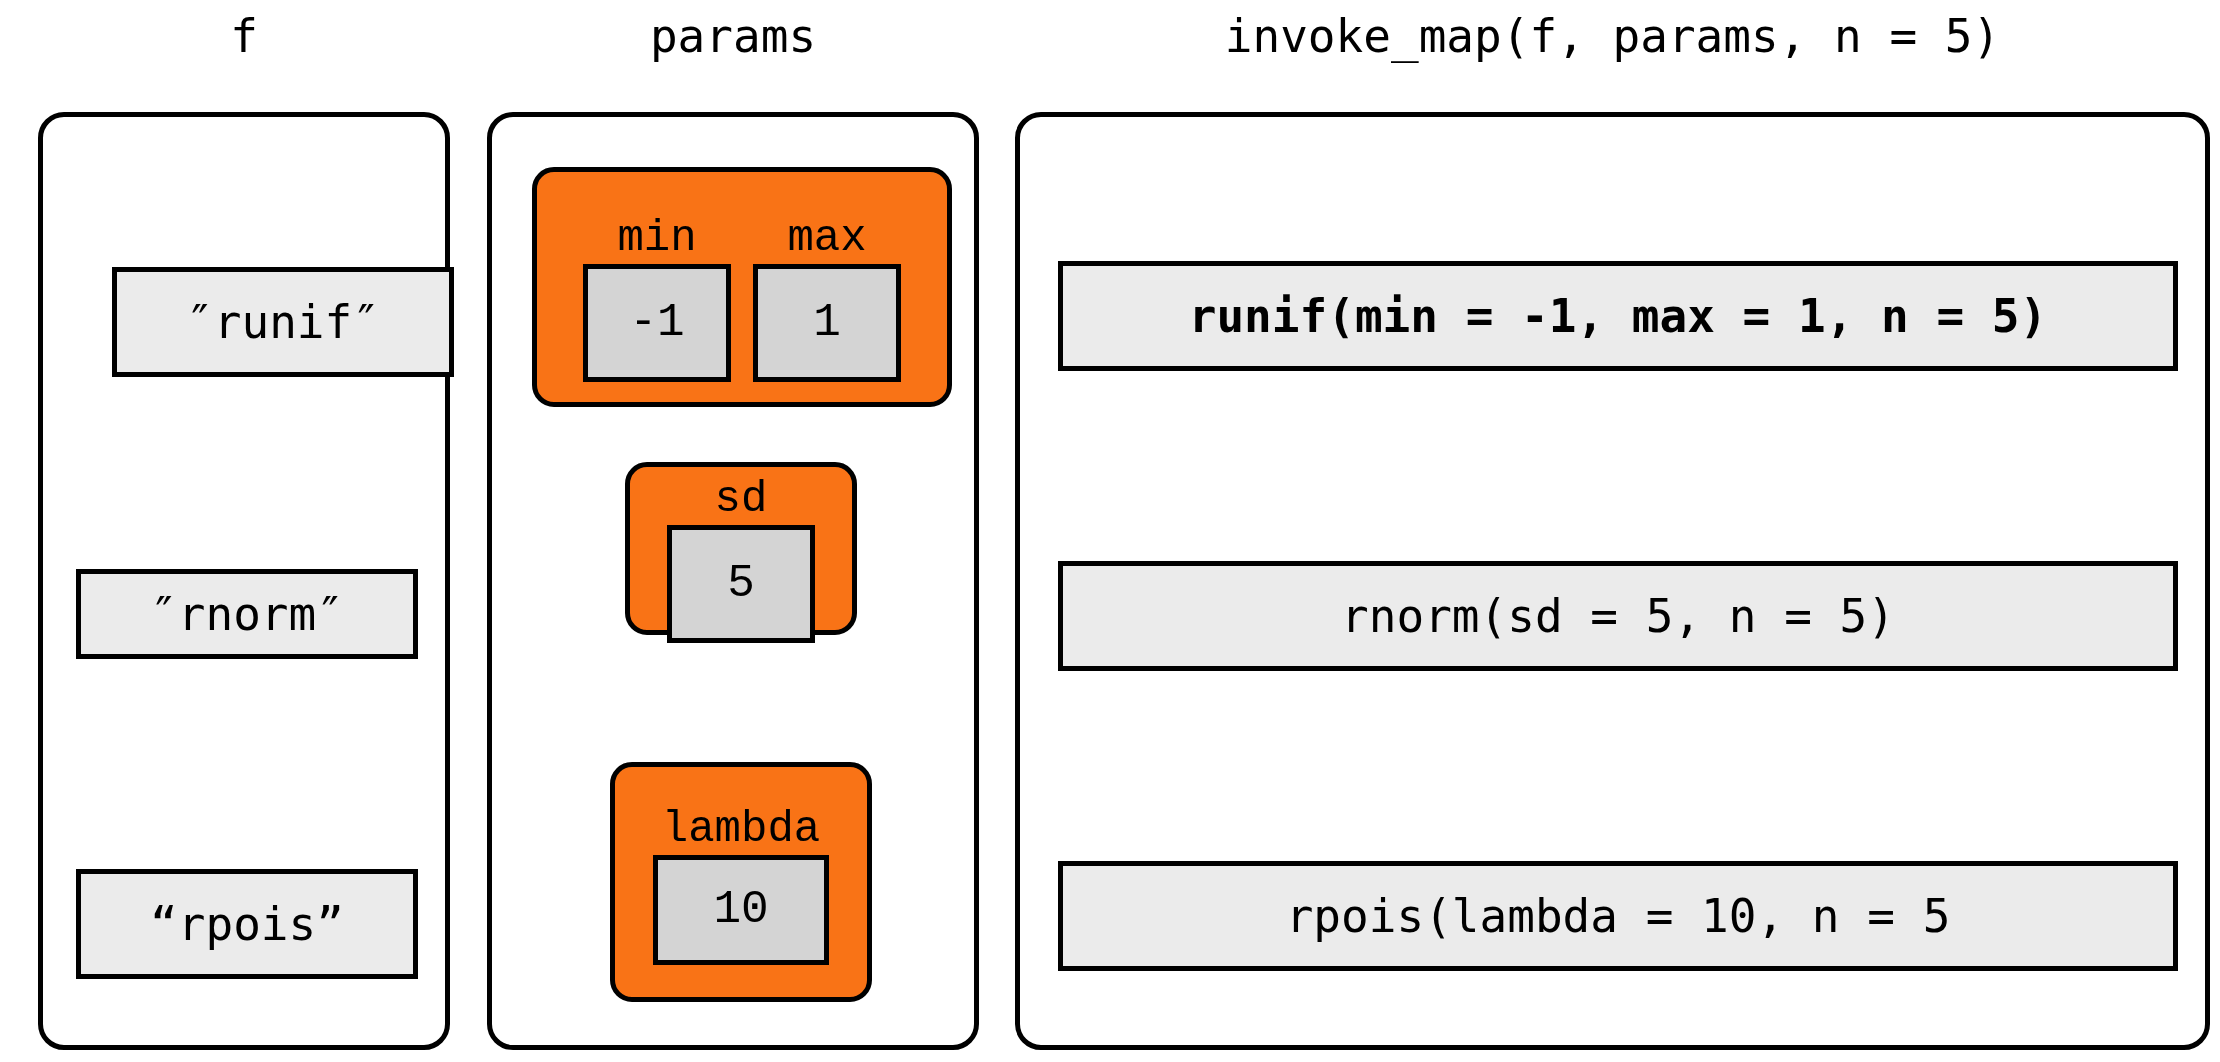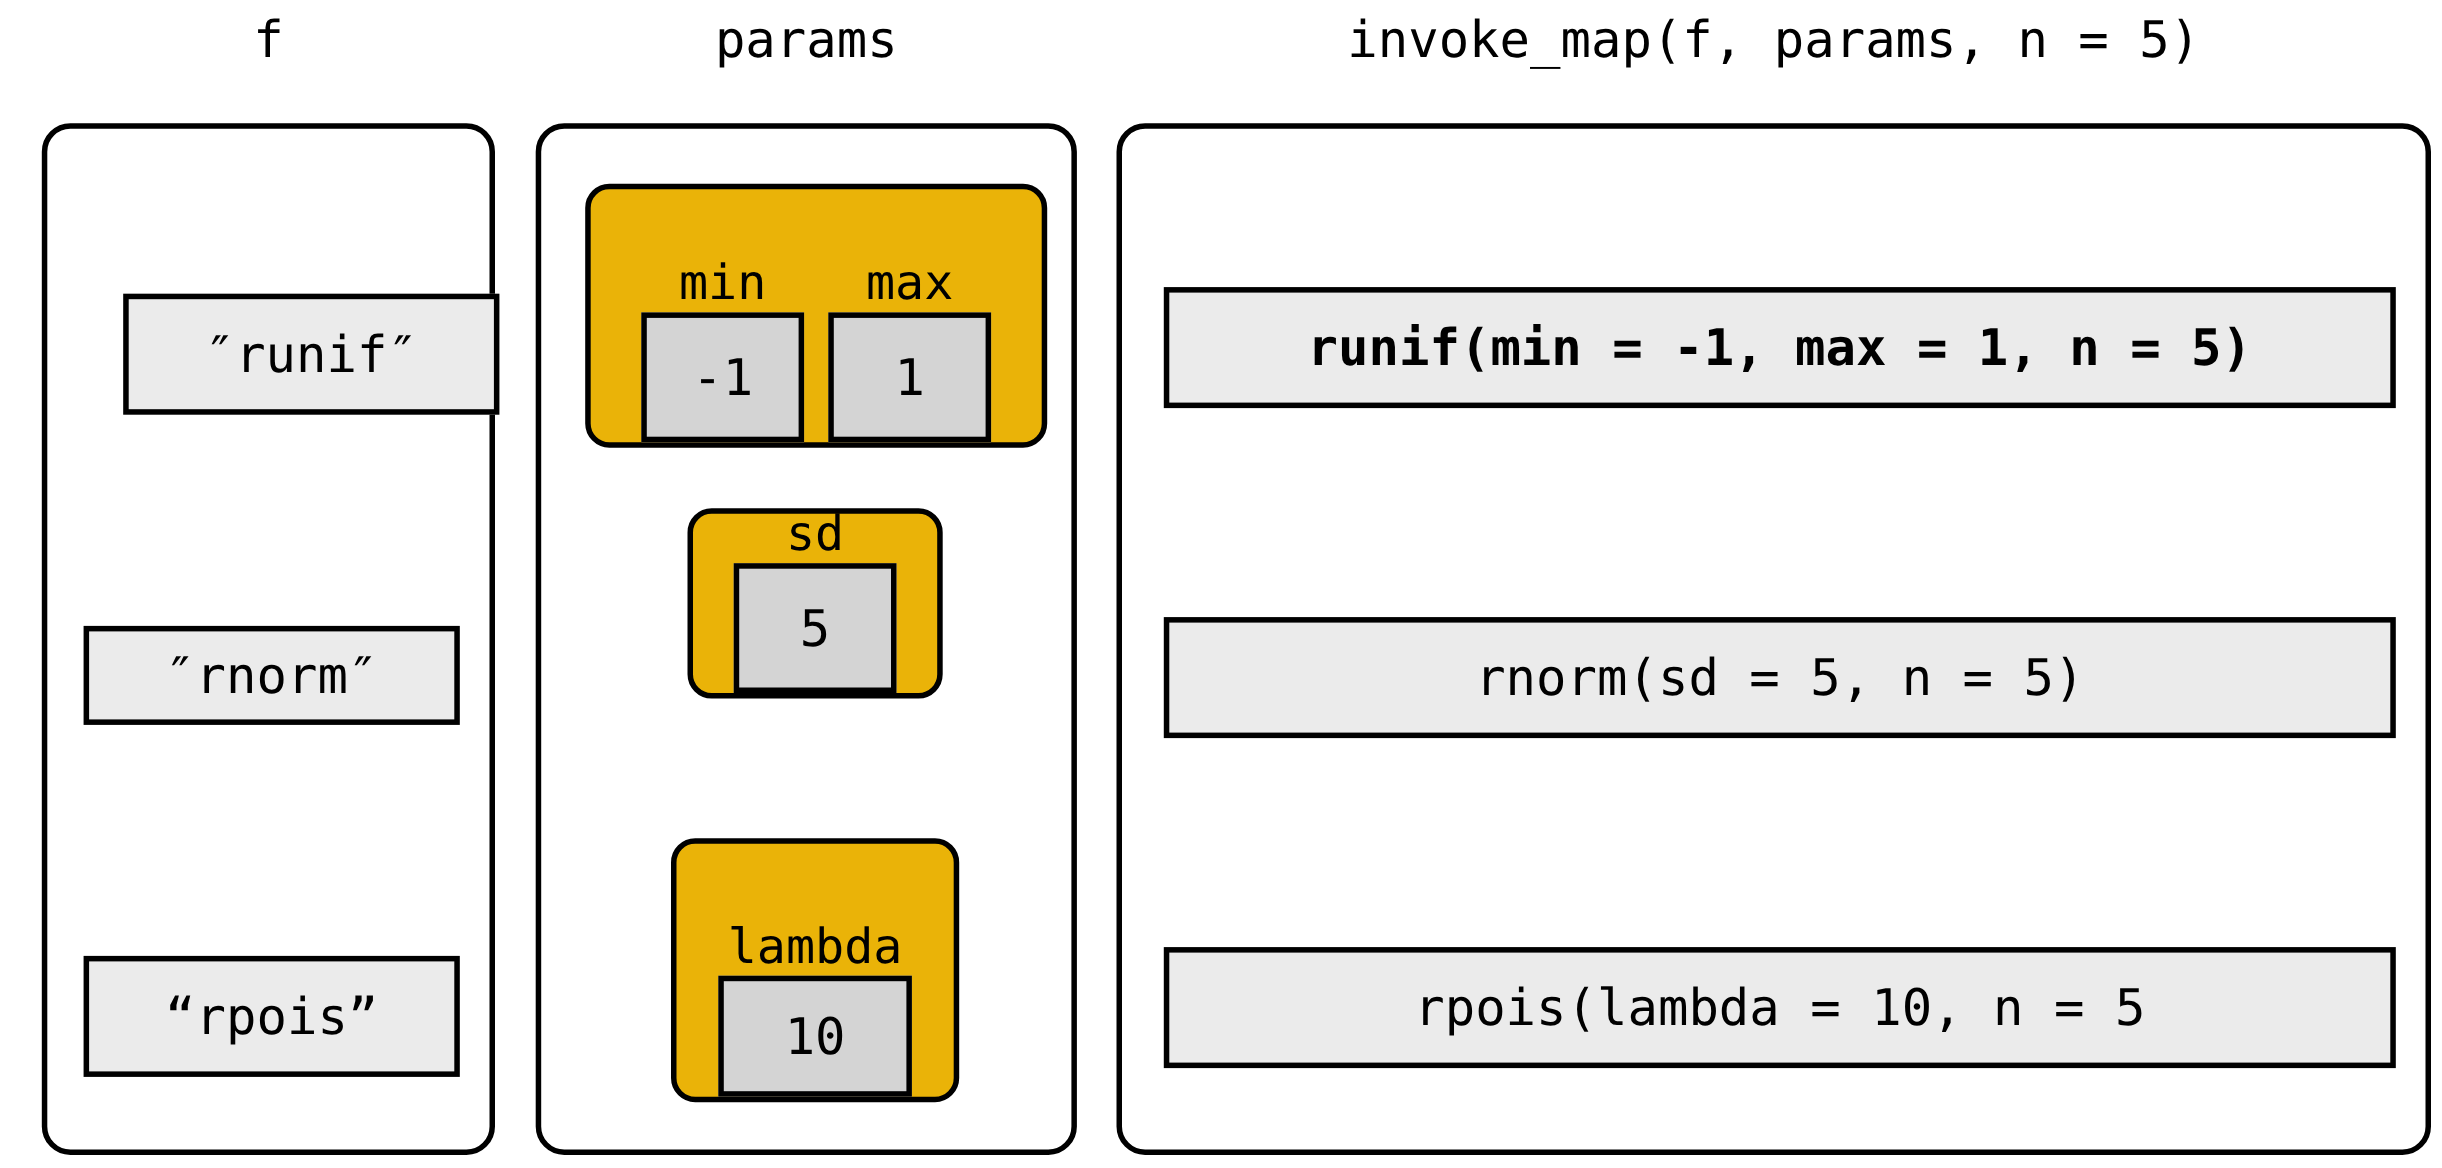--- a/index.html
+++ b/index.html
@@ -47,28 +47,29 @@
     align-items: center;
     justify-content: center;
     font-size: 46px;
     color: #000000;
     white-space: nowrap;
   }
 
   
   .param-group {
     position: absolute;
-    background: #eab308;
+    background: #f97316;
     border: 5px solid #000000;
     border-radius: 22px;
     box-sizing: border-box;
     display: flex;
     flex-direction: row;
-    align-items: flex-end;
+    align-items: center;
     justify-content: center;
+    font-family: Liberation Mono, monospace;
   }
   .param-slot {
     display: flex;
     flex-direction: column;
     align-items: center;
   }
   .param-label {
     font-size: 44px;
     line-height: 52px;
     color: #000000;

